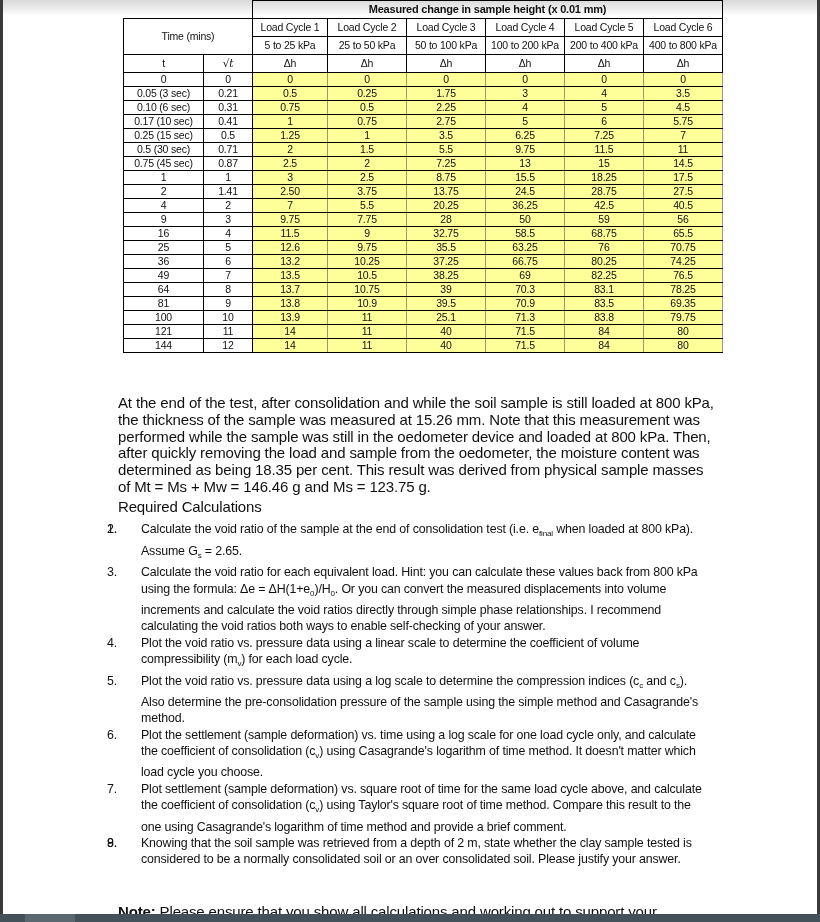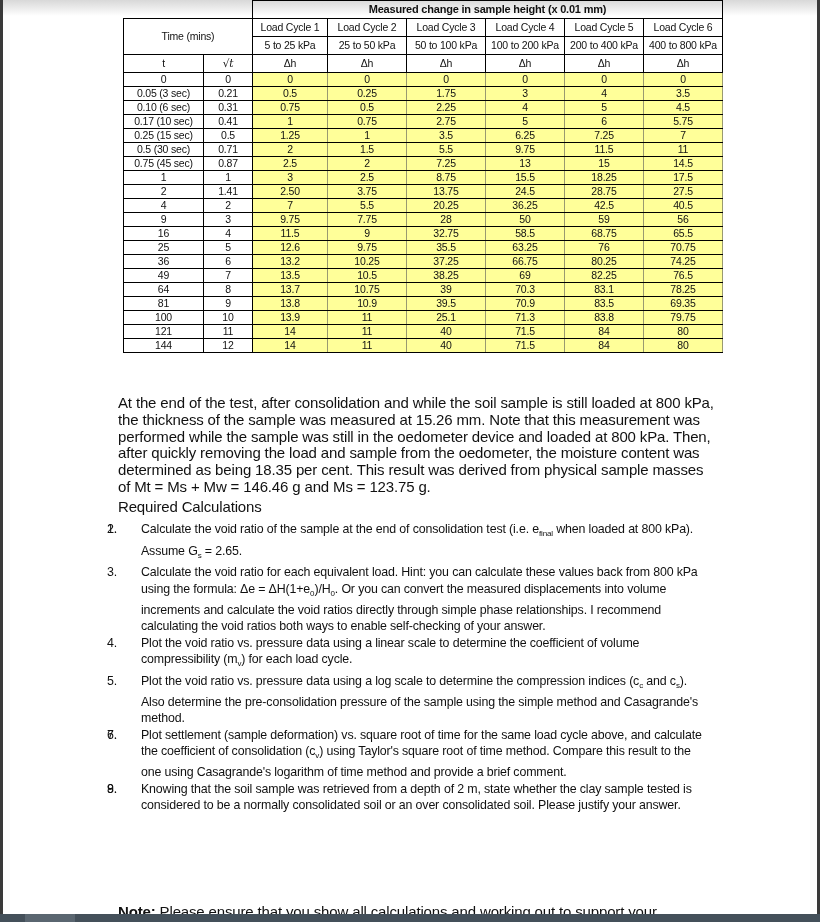--- a/index.html
+++ b/index.html
@@ -294,21 +294,21 @@
 </table>
 
 <div class="doc para">At the end of the test, after consolidation and while the soil sample is still loaded at 800 kPa, the thickness of the sample was measured at 15.26 mm. Note that this measurement was performed while the sample was still in the oedometer device and loaded at 800 kPa. Then, after quickly removing the load and sample from the oedometer, the moisture content was determined as being 18.35 per cent. This result was derived from physical sample masses of Mt = Ms + Mw = 146.46 g and Ms = 123.75 g.</div>
 <div class="doc req-title">Required Calculations</div>
 <ol class="req" id="req-list">
     <li><span class="num">1.</span></li>
     <li><span class="num">2.</span><span>Calculate the void ratio of the sample at the end of consolidation test (i.e. e<sub>final</sub> when loaded at 800 kPa). Assume G<sub>s</sub> = 2.65.</span></li>
     <li><span class="num">3.</span><span>Calculate the void ratio for each equivalent load. Hint: you can calculate these values back from 800 kPa using the formula: Δe = ΔH(1+e<sub>0</sub>)/H<sub>0</sub>. Or you can convert the measured displacements into volume increments and calculate the void ratios directly through simple phase relationships. I recommend calculating the void ratios both ways to enable self-checking of your answer.</span></li>
     <li><span class="num">4.</span><span>Plot the void ratio vs. pressure data using a linear scale to determine the coefficient of volume compressibility (m<sub>v</sub>) for each load cycle.</span></li>
     <li><span class="num">5.</span><span>Plot the void ratio vs. pressure data using a log scale to determine the compression indices (c<sub>c</sub> and c<sub>s</sub>). Also determine the pre-consolidation pressure of the sample using the simple method and Casagrande's method.</span></li>
-    <li><span class="num">6.</span></li>
+    <li><span class="num">6.</span><span>Plot the settlement (sample deformation) vs. time using a log scale for one load cycle only, and calculate the coefficient of consolidation (c<sub>v</sub>) using Casagrande's logarithm of time method. It doesn't matter which load cycle you choose.</span></li>
     <li><span class="num">7.</span><span>Plot settlement (sample deformation) vs. square root of time for the same load cycle above, and calculate the coefficient of consolidation (c<sub>v</sub>) using Taylor's square root of time method. Compare this result to the one using Casagrande's logarithm of time method and provide a brief comment.</span></li>
     <li><span class="num">8.</span></li>
     <li><span class="num">9.</span><span>Knowing that the soil sample was retrieved from a depth of 2 m, state whether the clay sample tested is considered to be a normally consolidated soil or an over consolidated soil. Please justify your answer.</span></li>
   </ol>
 <div class="doc note"><b>Note:</b><span> Please ensure that you show all calculations and working out to support your answers.</span></div>
 
 <div class="bottom-bar">
     <div class="tab"></div>
   </div>
 

